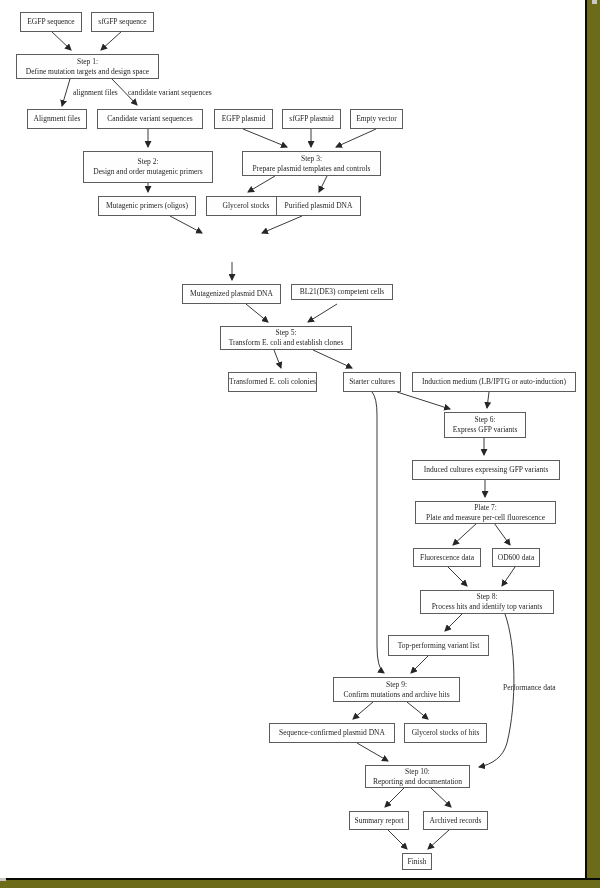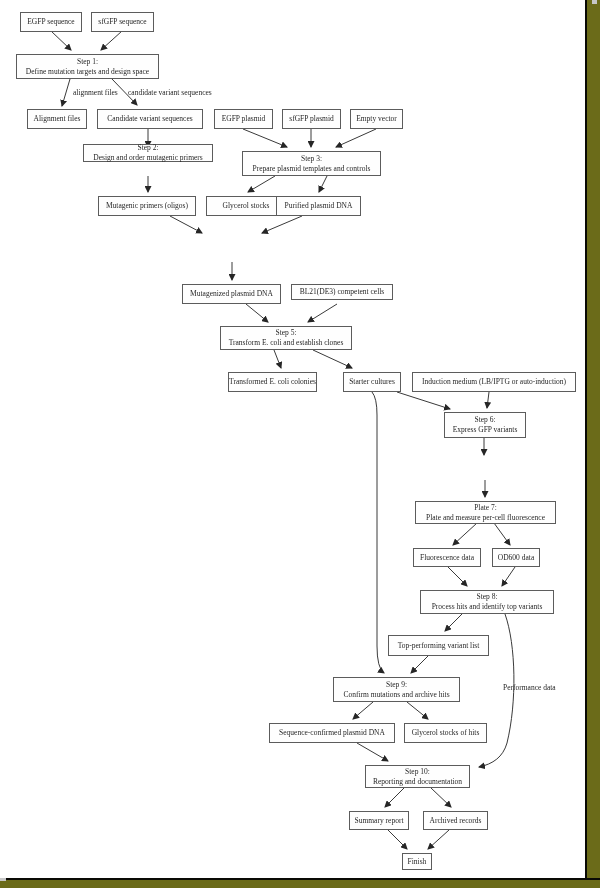--- a/index.html
+++ b/index.html
@@ -90,21 +90,21 @@
     </div>
   <div class="node" style="left:214px;top:109px;width:59px;height:20px">
       <span>EGFP plasmid</span>
     </div>
   <div class="node" style="left:282px;top:109px;width:59px;height:20px">
       <span>sfGFP plasmid</span>
     </div>
   <div class="node" style="left:350px;top:109px;width:53px;height:20px">
       <span>Empty vector</span>
     </div>
-  <div class="node" style="left:83px;top:144px;width:130px;height:18px">
+  <div class="node" style="left:83px;top:151px;width:130px;height:32px">
       <span>Step 2:</span>
       <span>Design and order mutagenic primers</span>
     </div>
   <div class="node" style="left:242px;top:151px;width:139px;height:25px">
       <span>Step 3:</span>
       <span>Prepare plasmid templates and controls</span>
     </div>
   <div class="node" style="left:98px;top:196px;width:98px;height:20px">
       <span>Mutagenic primers (oligos)</span>
     </div>
@@ -129,20 +129,23 @@
     </div>
   <div class="node" style="left:343px;top:372px;width:58px;height:20px">
       <span>Starter cultures</span>
     </div>
   <div class="node" style="left:412px;top:372px;width:164px;height:20px">
       <span>Induction medium (LB/IPTG or auto-induction)</span>
     </div>
   <div class="node" style="left:444px;top:412px;width:82px;height:26px">
       <span>Step 6:</span>
       <span>Express GFP variants</span>
+    </div>
+  <div class="node" style="left:412px;top:460px;width:148px;height:20px">
+      <span>Induced cultures expressing GFP variants</span>
     </div>
   <div class="node" style="left:415px;top:501px;width:141px;height:23px">
       <span>Plate 7:</span>
       <span>Plate and measure per-cell fluorescence</span>
     </div>
   <div class="node" style="left:413px;top:548px;width:68px;height:19px">
       <span>Fluorescence data</span>
     </div>
   <div class="node" style="left:492px;top:548px;width:48px;height:19px">
       <span>OD600 data</span>

